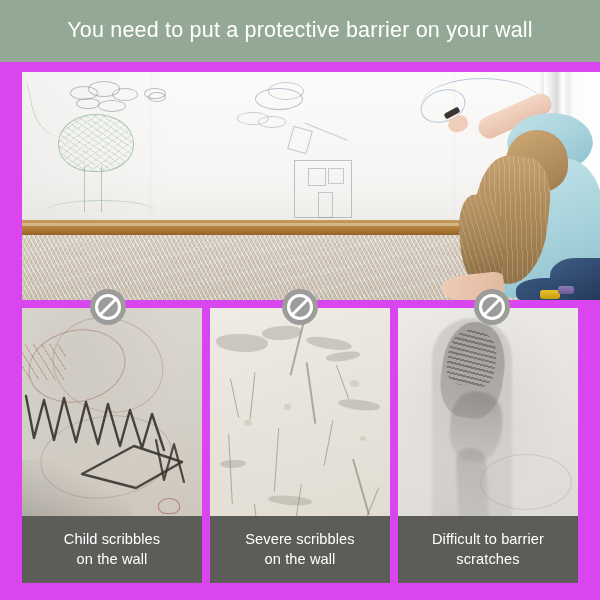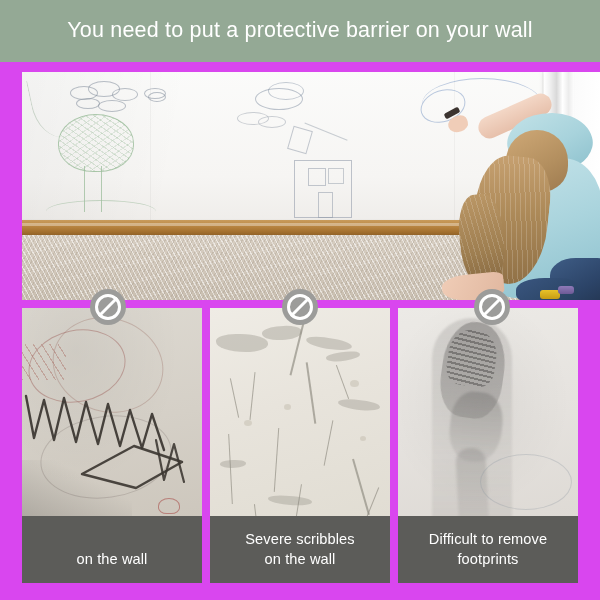--- a/index.html
+++ b/index.html
@@ -558,21 +558,21 @@
           </svg>
           <svg style="position:absolute;left:56px;top:128px;width:110px;height:58px;" viewBox="0 0 110 58" preserveAspectRatio="none">
             <path d="M4 38 L56 10 L104 26 L58 52 Z" fill="none" stroke="#3a3530" stroke-width="2.4" stroke-linecap="round" stroke-linejoin="round" opacity="0.9"></path>
             <path d="M78 4 L86 44 L96 8 L106 46" fill="none" stroke="#3a3530" stroke-width="2.2" stroke-linecap="round" stroke-linejoin="round" opacity="0.88"></path>
           </svg>
           <div class="red-mark-bottom"></div>
           <div class="shadow-corner"></div>
         </div>
       </div>
       <div class="panel-caption">
-        <span><br><span>on the wall</span></span>
+        <span><span>Child scribbles</span><br><span>on the wall</span></span>
       </div>
     </div>
 
     <div class="panel">
       <div class="panel-photo">
         <div class="ph-scratches">
           <div class="patch" style="left:6px;  top:26px;  width:52px; height:18px;"></div>
           <div class="patch" style="left:52px; top:18px;  width:40px; height:14px; transform:rotate(-6deg);"></div>
           <div class="patch" style="left:96px; top:30px;  width:46px; height:11px; transform:rotate(7deg);"></div>
           <div class="patch" style="left:116px;top:44px;  width:34px; height:9px;  transform:rotate(-9deg);"></div>
@@ -609,21 +609,21 @@
         <div class="ph-footprint">
           <div class="smudge-col"></div>
           <div class="shoe-heel"></div>
           <div class="shoe-sole"></div>
           <div class="shoe-tread"></div>
           <div class="drag-streak"></div>
           <div class="ring-mark"></div>
         </div>
       </div>
       <div class="panel-caption">
-        <span><span>Difficult to remove</span><br><span>footprints</span></span>
+        <span><span>Difficult to barrier</span><br><span>scratches</span></span>
       </div>
     </div>
 
   </div>
 
   <div class="no-icon no-1">
     <div class="inner">
       <div class="slash"></div>
     </div>
   </div>

